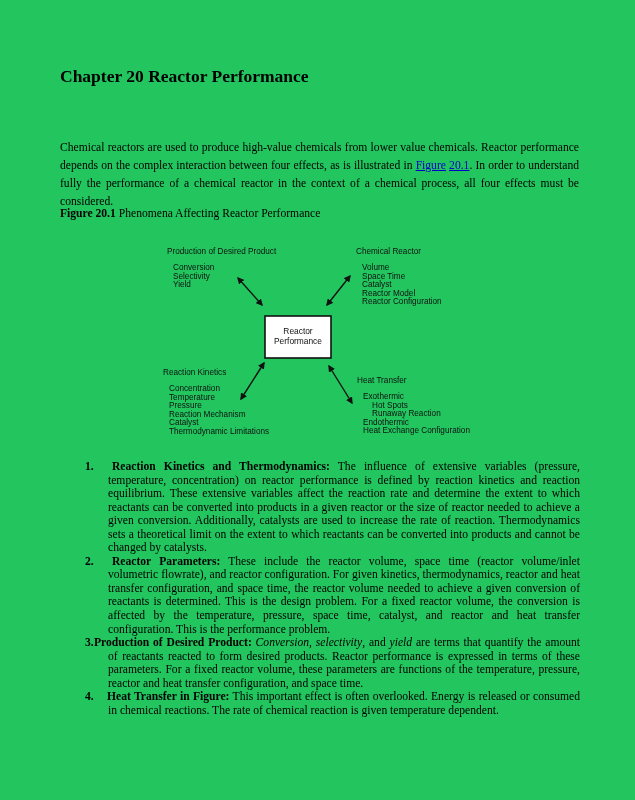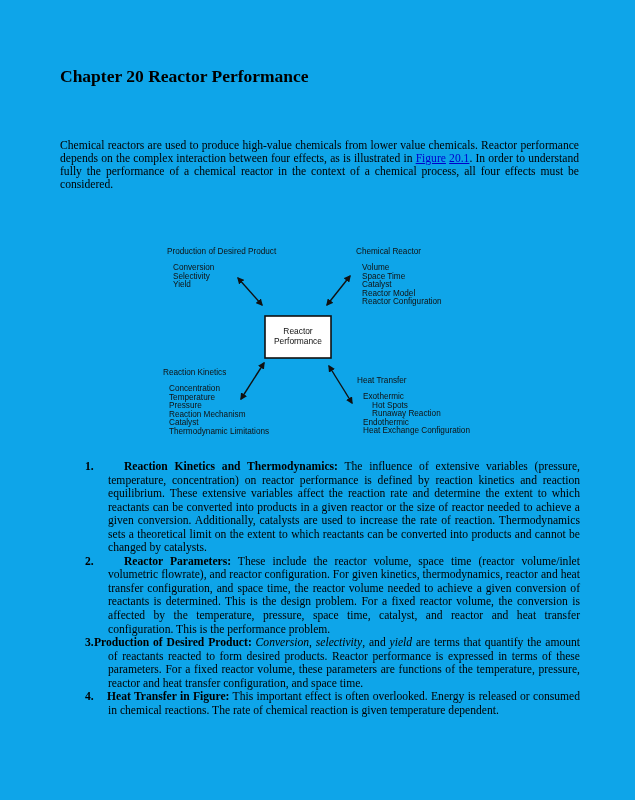--- a/index.html
+++ b/index.html
@@ -12,40 +12,40 @@
       height: 800px;
       position: relative;
       overflow: hidden;
       font-family: "Liberation Serif", serif;
       color: #000;
     }
     .page {
       position: absolute;
       left: 0; top: 0;
       width: 635px; height: 800px;
-      background: #0ea5e9;
+      background: #22c55e;
     }
     .chapter-title {
       position: absolute;
       left: 60px;
       top: 66px;
       margin: 0;
       font-size: 17.5px;
       font-weight: bold;
       letter-spacing: 0;
       white-space: nowrap;
     }
     .intro {
       position: absolute;
       left: 60px;
       top: 139px;
       width: 519px;
       margin: 0;
       font-size: 11.6px;
-      line-height: 13px;
+      line-height: 18px;
       text-align: justify;
     }
     .intro a {
       color: #0000cc;
       text-decoration: underline;
     }
     .fig-caption {
       position: absolute;
       left: 60px;
       top: 207px;
@@ -91,35 +91,36 @@
     .list .num {
       position: absolute;
       left: 85px;
       top: 0;
       font-weight: bold;
     }
     .list .head {
       font-weight: bold;
     }
     .list li.item-1 .head,
-    .list li.item-2 .head { margin-left: 16px; }
+    .list li.item-2 .head { margin-left: 4px; }
     .list li.item-3 .num { left: 85px; }
     .list li.item-3 .head { margin-left: -14px; }
     .list li.item-4 .head { margin-left: -1px; }
     .list i { font-style: italic; }
   </style>
 </head>
 <body>
 
 <div class="page">
 
   <h1 class="chapter-title">Chapter 20 Reactor Performance</h1>
 
   <p class="intro"><span>Chemical reactors are used to produce high-value chemicals from lower value chemicals. Reactor performance depends on the complex interaction between four effects, as is illustrated in </span><a href="#" style="color: rgb(0, 0, 204);">Figure</a> <a href="#" style="color: rgb(0, 0, 204);">20.1</a><span>. In order to understand fully the performance of a chemical reactor in the context of a chemical process, all four effects must be considered.</span></p>
 
+  <p class="fig-caption"><b>Figure 20.1</b> <span>Phenomena Affecting Reactor Performance</span></p>
 
   <svg class="diagram" width="635" height="800" viewBox="0 0 635 800" xmlns="http://www.w3.org/2000/svg">
     <defs>
       <marker id="arrowhead" viewBox="0 0 10 10" refX="8" refY="5" markerWidth="5" markerHeight="5" orient="auto-start-reverse">
         <path d="M0,0 L10,5 L0,10 z" fill="#111"></path>
       </marker>
     </defs>
 
     <g>
       <rect x="265" y="316" width="66" height="42" fill="#fff" stroke="#111" stroke-width="1.6"></rect>

